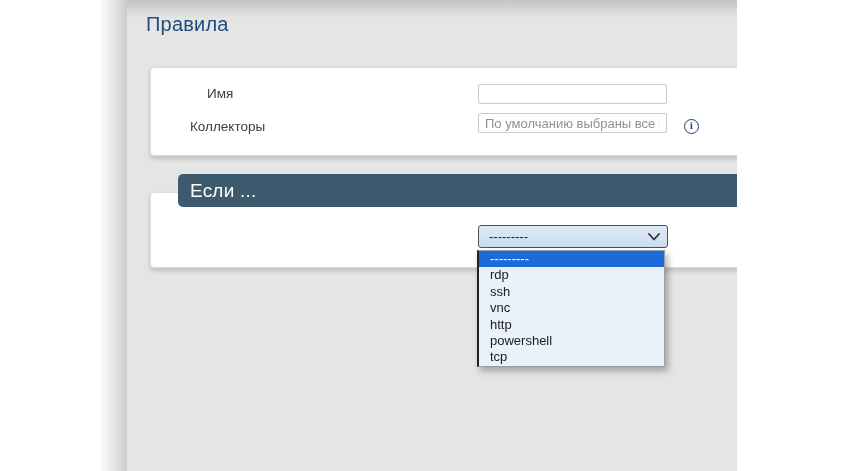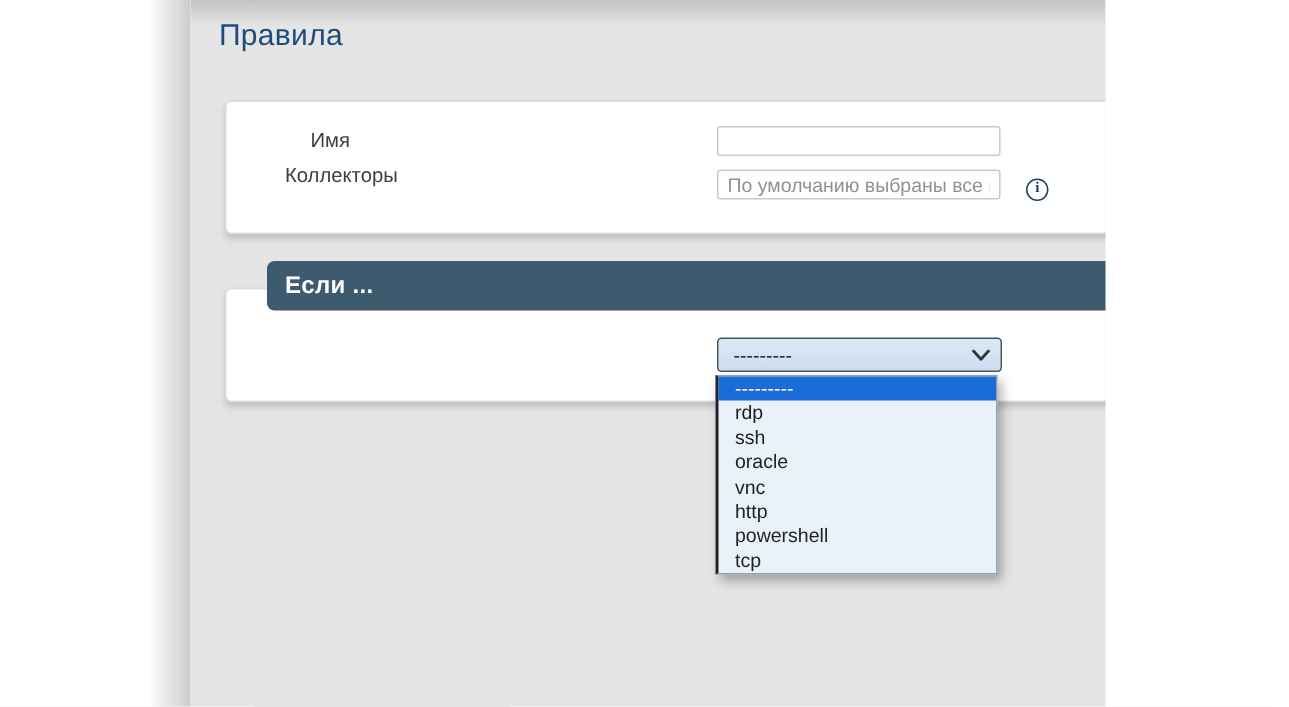--- a/index.html
+++ b/index.html
@@ -19,39 +19,39 @@
   .page-title { position:absolute; left:19px; top:13px; font-size:20px; font-weight:500;
     color:#1d4c7d; letter-spacing:0.2px; }
 
   .card { position:absolute; left:23px; width:740px; background:#ffffff;
     border:1px solid #d9dee3; border-radius:4px; box-shadow:0 3px 5px rgba(0,0,0,0.16); }
   .card1 { top:67px; height:89px; }
   .card2 { top:192px; height:76px; z-index:1; }
 
   .field-label { position:absolute; font-size:13.5px; color:#3c4043; }
   .lbl-name        { left:80px; top:86px; }
-  .lbl-collectors  { left:63px; top:109px;text-align:center; }
+  .lbl-collectors  { left:63px; top:119px;text-align:center; }
   .lbl-connection  { left:62px; top:230px; }
 
   .text-input { position:absolute; left:351px; width:189px; height:20px;
     border:1px solid #c6cbd0; border-radius:2px; background:#fff;
     font-family:inherit; font-size:13px; color:#202124; padding:0 6px; outline:none; }
   .input-name       { top:84px; }
   .input-collectors { top:113px; }
   .text-input::placeholder { color:#8d9296; opacity:1; }
 
   .info-icon { position:absolute; left:557px; top:119px; width:15px; height:15px;
     border:1.5px solid #1d3f66; border-radius:50%; color:#1d3f66;
     font-size:10px; font-weight:700; line-height:12px; text-align:center;
     font-family:"Liberation Serif","DejaVu Serif",serif; cursor:pointer; }
 
   .section-bar { position:absolute; left:51px; top:174px; width:700px; height:33px;
     background:#3d5a6e; border-radius:5px; z-index:2;
     display:flex; align-items:center; padding-left:12px; }
-  .section-bar-label { color:#ffffff; font-size:16px; font-weight:700; letter-spacing:0.2px; }
+  .section-bar-label { color:#ffffff; font-size:19px; font-weight:400; letter-spacing:0.2px; }
 
   .select-box { position:absolute; left:351px; top:225px; width:190px; height:23px; z-index:3;
     background:linear-gradient(#dde9f6, #ccdcee); border:1px solid #45535f; border-radius:3px;
     display:flex; align-items:center; justify-content:space-between;
     padding:0 7px 0 10px; font-size:13px; color:#1b1d1f; cursor:pointer; }
   .select-value { white-space:nowrap; overflow:hidden; }
   .chevron-down { width:12px; height:8px; flex:0 0 auto; }
 
   .dropdown-list { position:absolute; left:350px; top:250px; width:188px; z-index:5;
     background:#e9f1f9; border:1px solid #98a0a7; border-left:2px solid #1f2326;
@@ -92,19 +92,18 @@
     <span class="select-value">---------</span>
     <svg class="chevron-down" viewBox="0 0 12 8">
       <polyline points="1,1 6,6.5 11,1" fill="none" stroke="#2d3338" stroke-width="1.8" stroke-linecap="round" stroke-linejoin="round"></polyline>
     </svg>
   </div>
 
   <div class="dropdown-list">
       <div class="dd-option selected">---------</div>
       <div class="dd-option">rdp</div>
       <div class="dd-option">ssh</div>
-      <div class="dd-option">oracle</div>
       <div class="dd-option">vnc</div>
       <div class="dd-option">http</div>
       <div class="dd-option">powershell</div>
       <div class="dd-option">tcp</div>
     </div>
 </div>
 
 </body></html>

